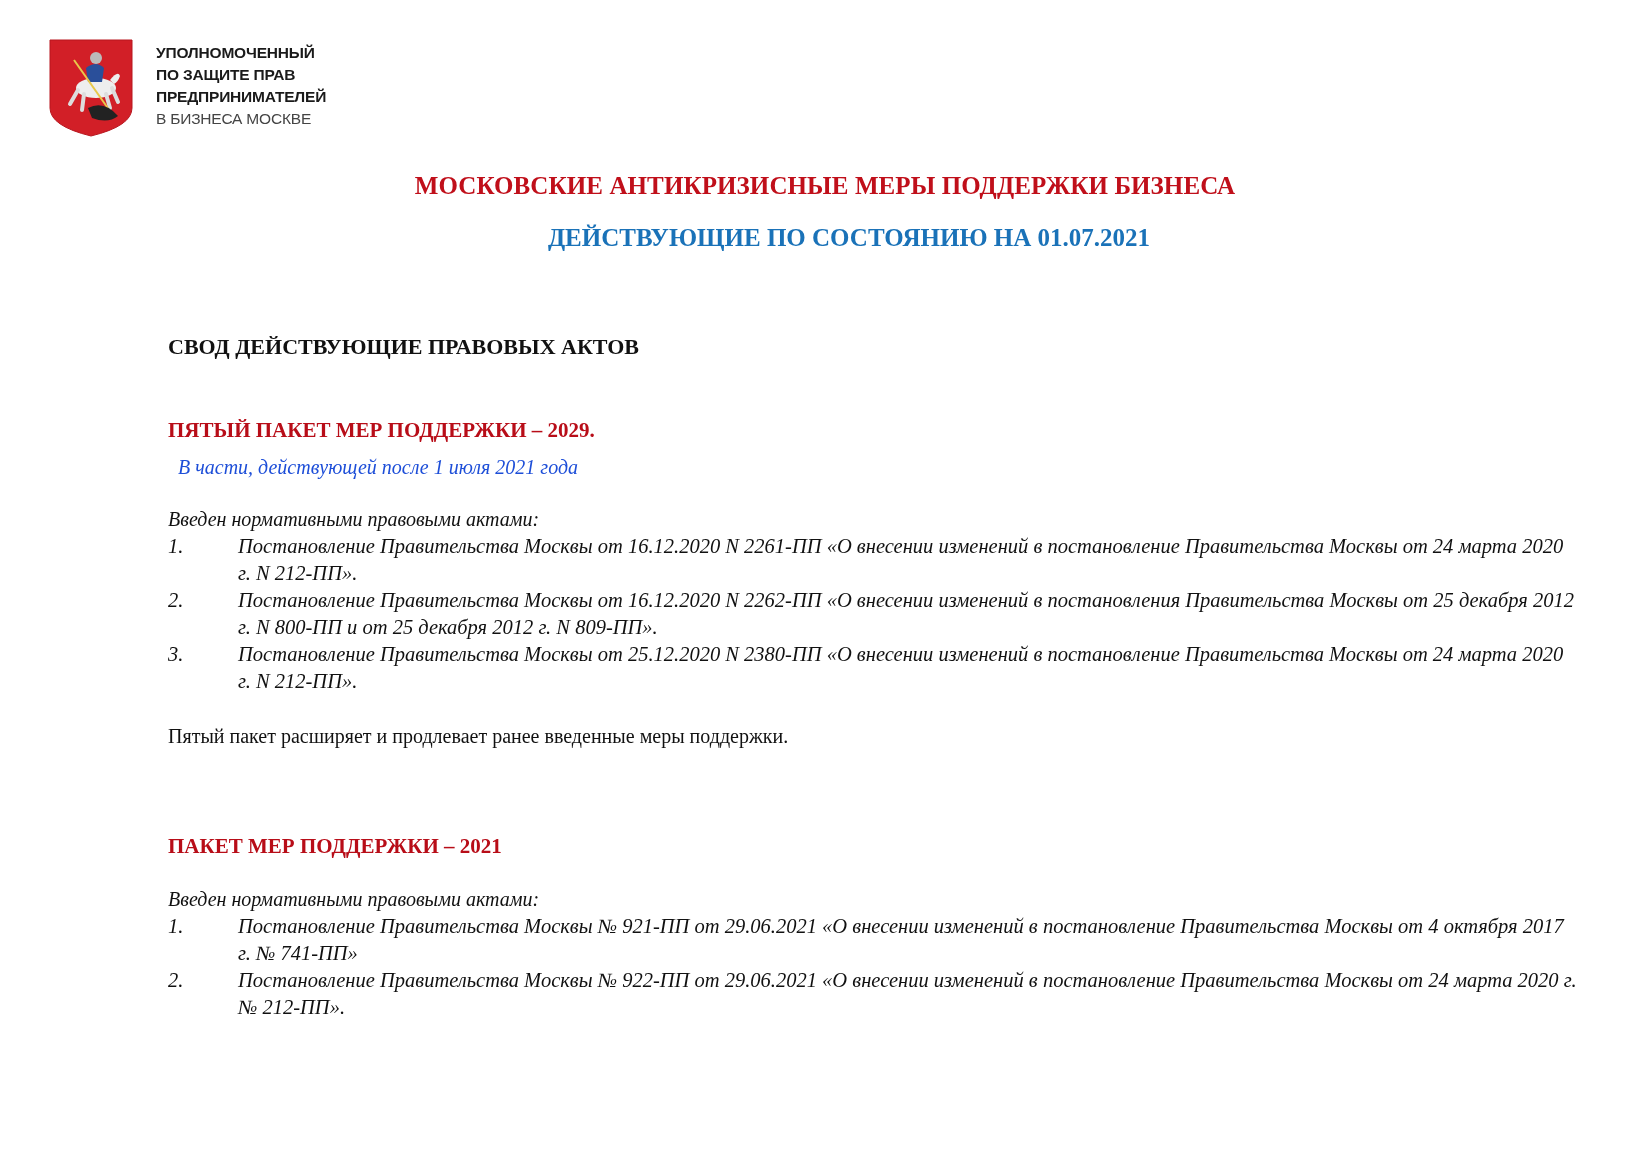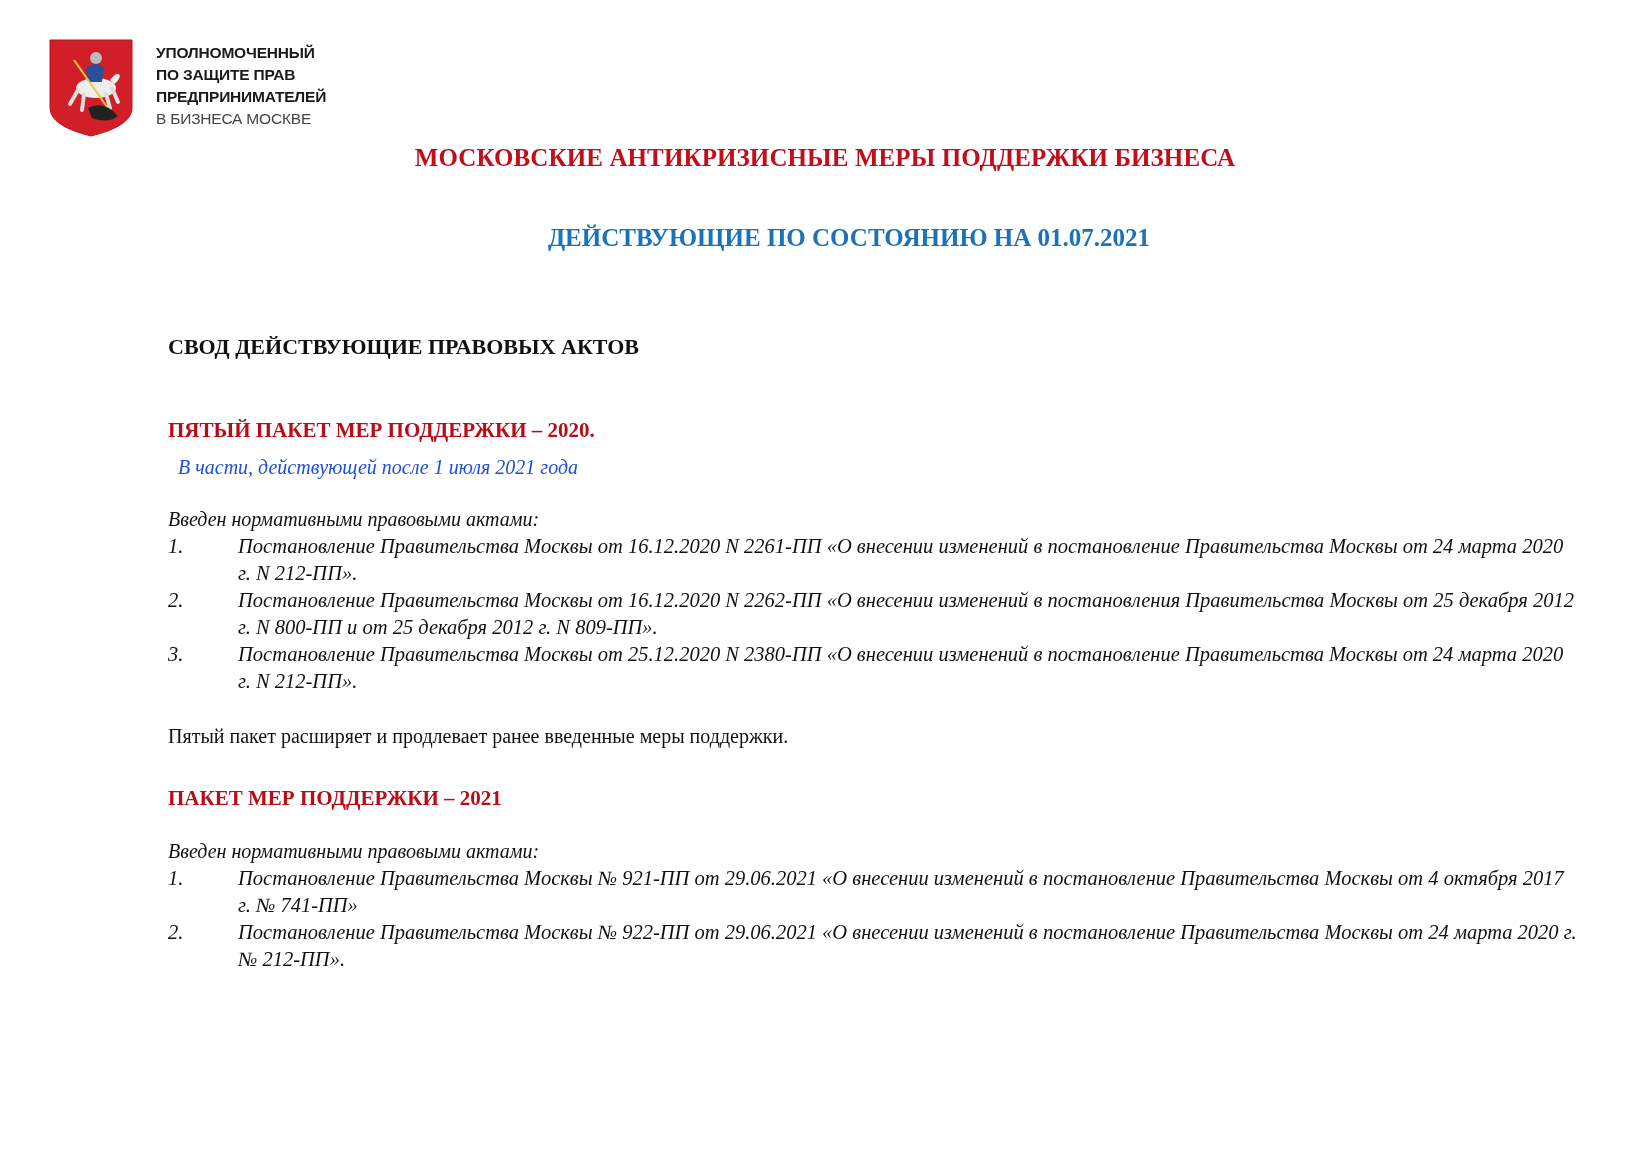--- a/index.html
+++ b/index.html
@@ -4,21 +4,21 @@
   <style>
     html, body { margin: 0; padding: 0; background: #ffffff; }
     body { width: 1650px; height: 1167px; position: relative; overflow: hidden; font-family: "Liberation Serif", serif; color: #111; }
 
     .logo-block { position: absolute; left: 48px; top: 38px; display: flex; align-items: flex-start; }
     .emblem { width: 86px; height: 100px; }
     .org-name { margin-left: 22px; margin-top: 4px; font-family: "Liberation Sans", sans-serif; font-size: 15.5px; line-height: 22px; color: #1a1a1a; letter-spacing: -0.2px; }
     .org-name .bold { font-weight: bold; display: block; }
     .org-name .light { display: block; color: #444; }
 
-    .title-main { position: absolute; left: 0; width: 1650px; top: 144px; text-align: center; font-size: 25px; font-weight: bold; color: #c00f1a; letter-spacing: 0.1px; }
+    .title-main { position: absolute; left: 0; width: 1650px; top: 172px; text-align: center; font-size: 25px; font-weight: bold; color: #c00f1a; letter-spacing: 0.1px; }
     .title-sub { position: absolute; left: 0; width: 1650px; top: 224px; text-align: center; font-size: 25px; font-weight: bold; color: #1a72b8; padding-left: 24px; }
 
     .content { position: absolute; left: 168px; top: 334px; width: 1410px; }
     .section-heading { font-size: 22px; font-weight: bold; color: #111; margin: 0; }
     .pkg-title { font-size: 21px; font-weight: bold; color: #b80d18; margin: 0; line-height: 28px; }
     .pkg-subtitle { font-size: 20px; font-style: italic; color: #1d4ed8; margin: 10px; line-height: 26px; }
     .intro { font-size: 20px; font-style: italic; margin: 0; line-height: 27px; }
     ol.acts { list-style: none; margin: 0; padding: 0; }
     ol.acts li { display: flex; font-size: 20.5px; font-style: italic; line-height: 27px; }
     ol.acts li .num { width: 70px; flex-shrink: 0; }
@@ -47,41 +47,41 @@
   </div>
 </div>
 
 <div class="title-main">МОСКОВСКИЕ АНТИКРИЗИСНЫЕ МЕРЫ ПОДДЕРЖКИ БИЗНЕСА</div>
 <div class="title-sub">ДЕЙСТВУЮЩИЕ ПО СОСТОЯНИЮ НА 01.07.2021</div>
 
 <div class="content">
   <h2 class="section-heading">СВОД ДЕЙСТВУЮЩИЕ ПРАВОВЫХ АКТОВ</h2>
 
   <div style="margin-top: 56px;">
-    <h3 class="pkg-title">ПЯТЫЙ ПАКЕТ МЕР ПОДДЕРЖКИ – 2020.</h3>
+    <h3 class="pkg-title">ПЯТЫЙ ПАКЕТ МЕР ПОДДЕРЖКИ – 2029.</h3>
     <p class="pkg-subtitle">В части, действующей после 1 июля 2021 года</p>
     <p class="intro" style="margin-top: 26px;">Введен нормативными правовыми актами:</p>
     <ol class="acts">
       <li>
         <span class="num">1.</span>
         <span class="txt">Постановление Правительства Москвы от 16.12.2020 N 2261-ПП «О внесении изменений в постановление Правительства Москвы от 24 марта 2020 г. N 212-ПП».</span>
       </li>
       <li>
         <span class="num">2.</span>
         <span class="txt">Постановление Правительства Москвы от 16.12.2020 N 2262-ПП «О внесении изменений в постановления Правительства Москвы от 25 декабря 2012 г. N 800-ПП и от 25 декабря 2012 г. N 809-ПП».</span>
       </li>
       <li>
         <span class="num">3.</span>
         <span class="txt">Постановление Правительства Москвы от 25.12.2020 N 2380-ПП «О внесении изменений в постановление Правительства Москвы от 24 марта 2020 г. N 212-ПП».</span>
       </li>
     </ol>
     <p class="summary" style="margin-top: 28px;">Пятый пакет расширяет и продлевает ранее введенные меры поддержки.</p>
   </div>
 
-  <div style="margin-top: 34px;">
+  <div style="margin-top: 82px;">
     <h3 class="pkg-title">ПАКЕТ МЕР ПОДДЕРЖКИ – 2021</h3>
     <p class="intro" style="margin-top: 26px;">Введен нормативными правовыми актами:</p>
     <ol class="acts">
       <li>
         <span class="num">1.</span>
         <span class="txt">Постановление Правительства Москвы № 921-ПП от 29.06.2021 «О внесении изменений в постановление Правительства Москвы от 4 октября 2017 г. № 741-ПП»</span>
       </li>
       <li>
         <span class="num">2.</span>
         <span class="txt">Постановление Правительства Москвы № 922-ПП от 29.06.2021 «О внесении изменений в постановление Правительства Москвы от 24 марта 2020 г. № 212-ПП».</span>

